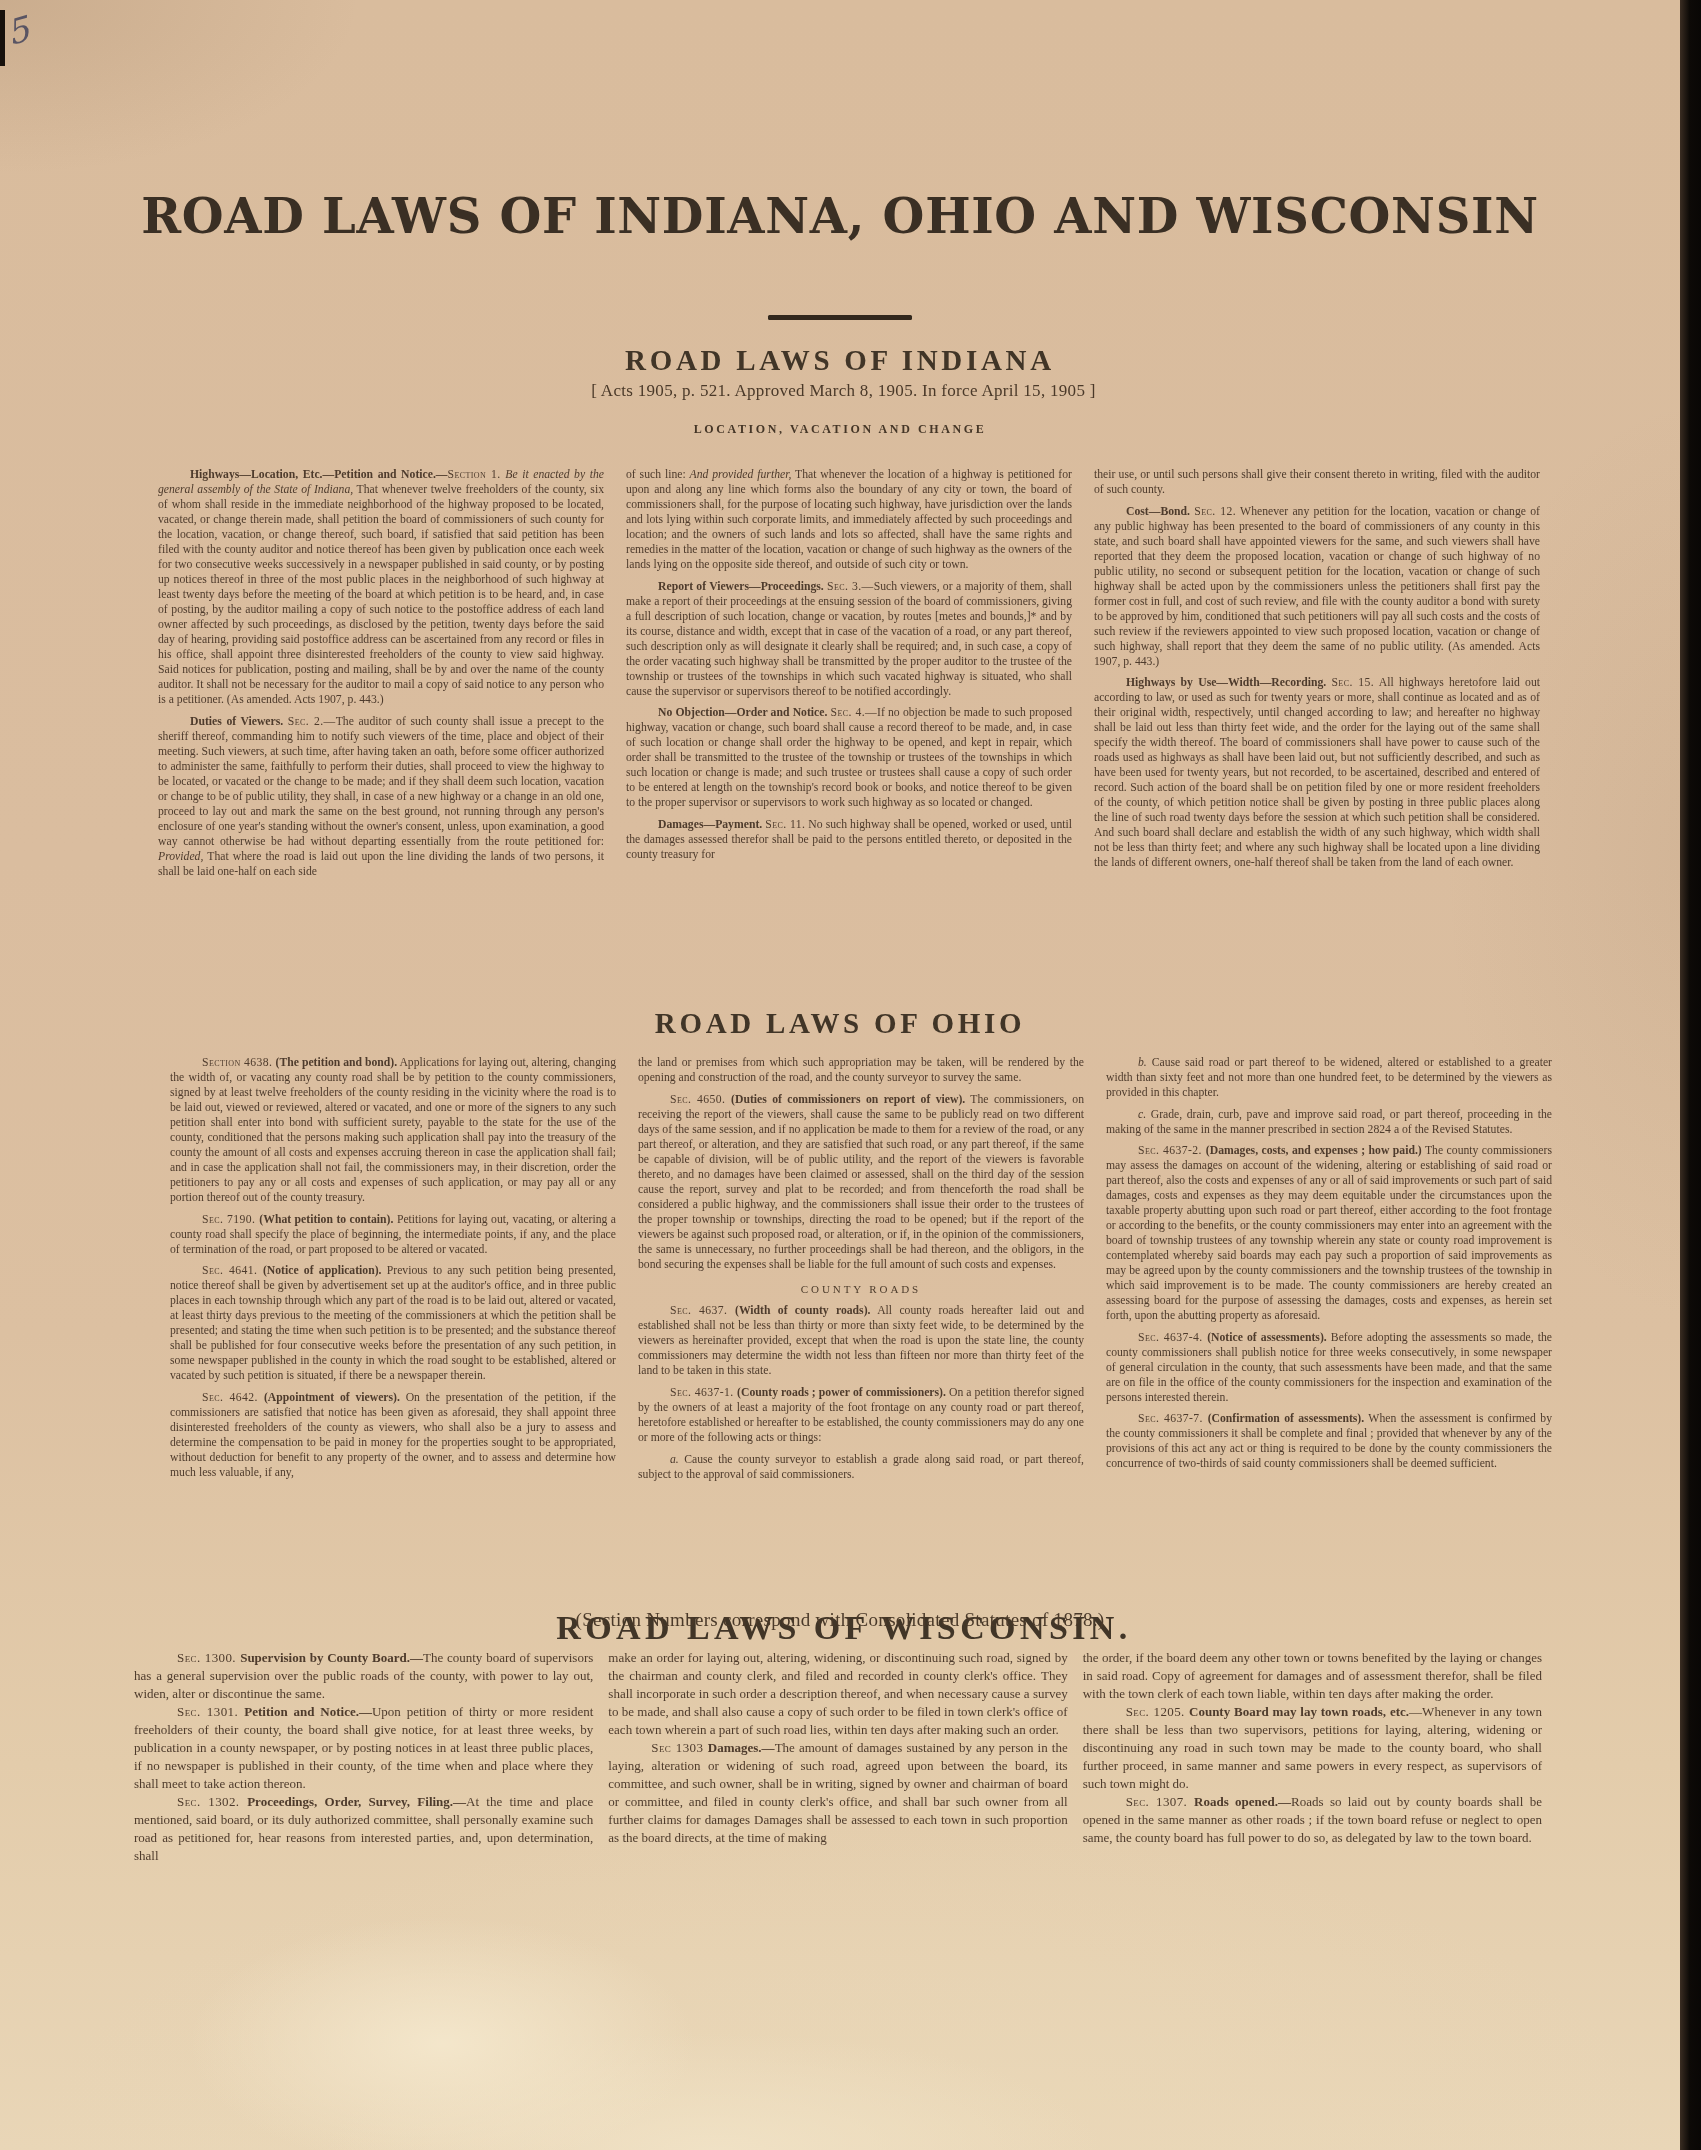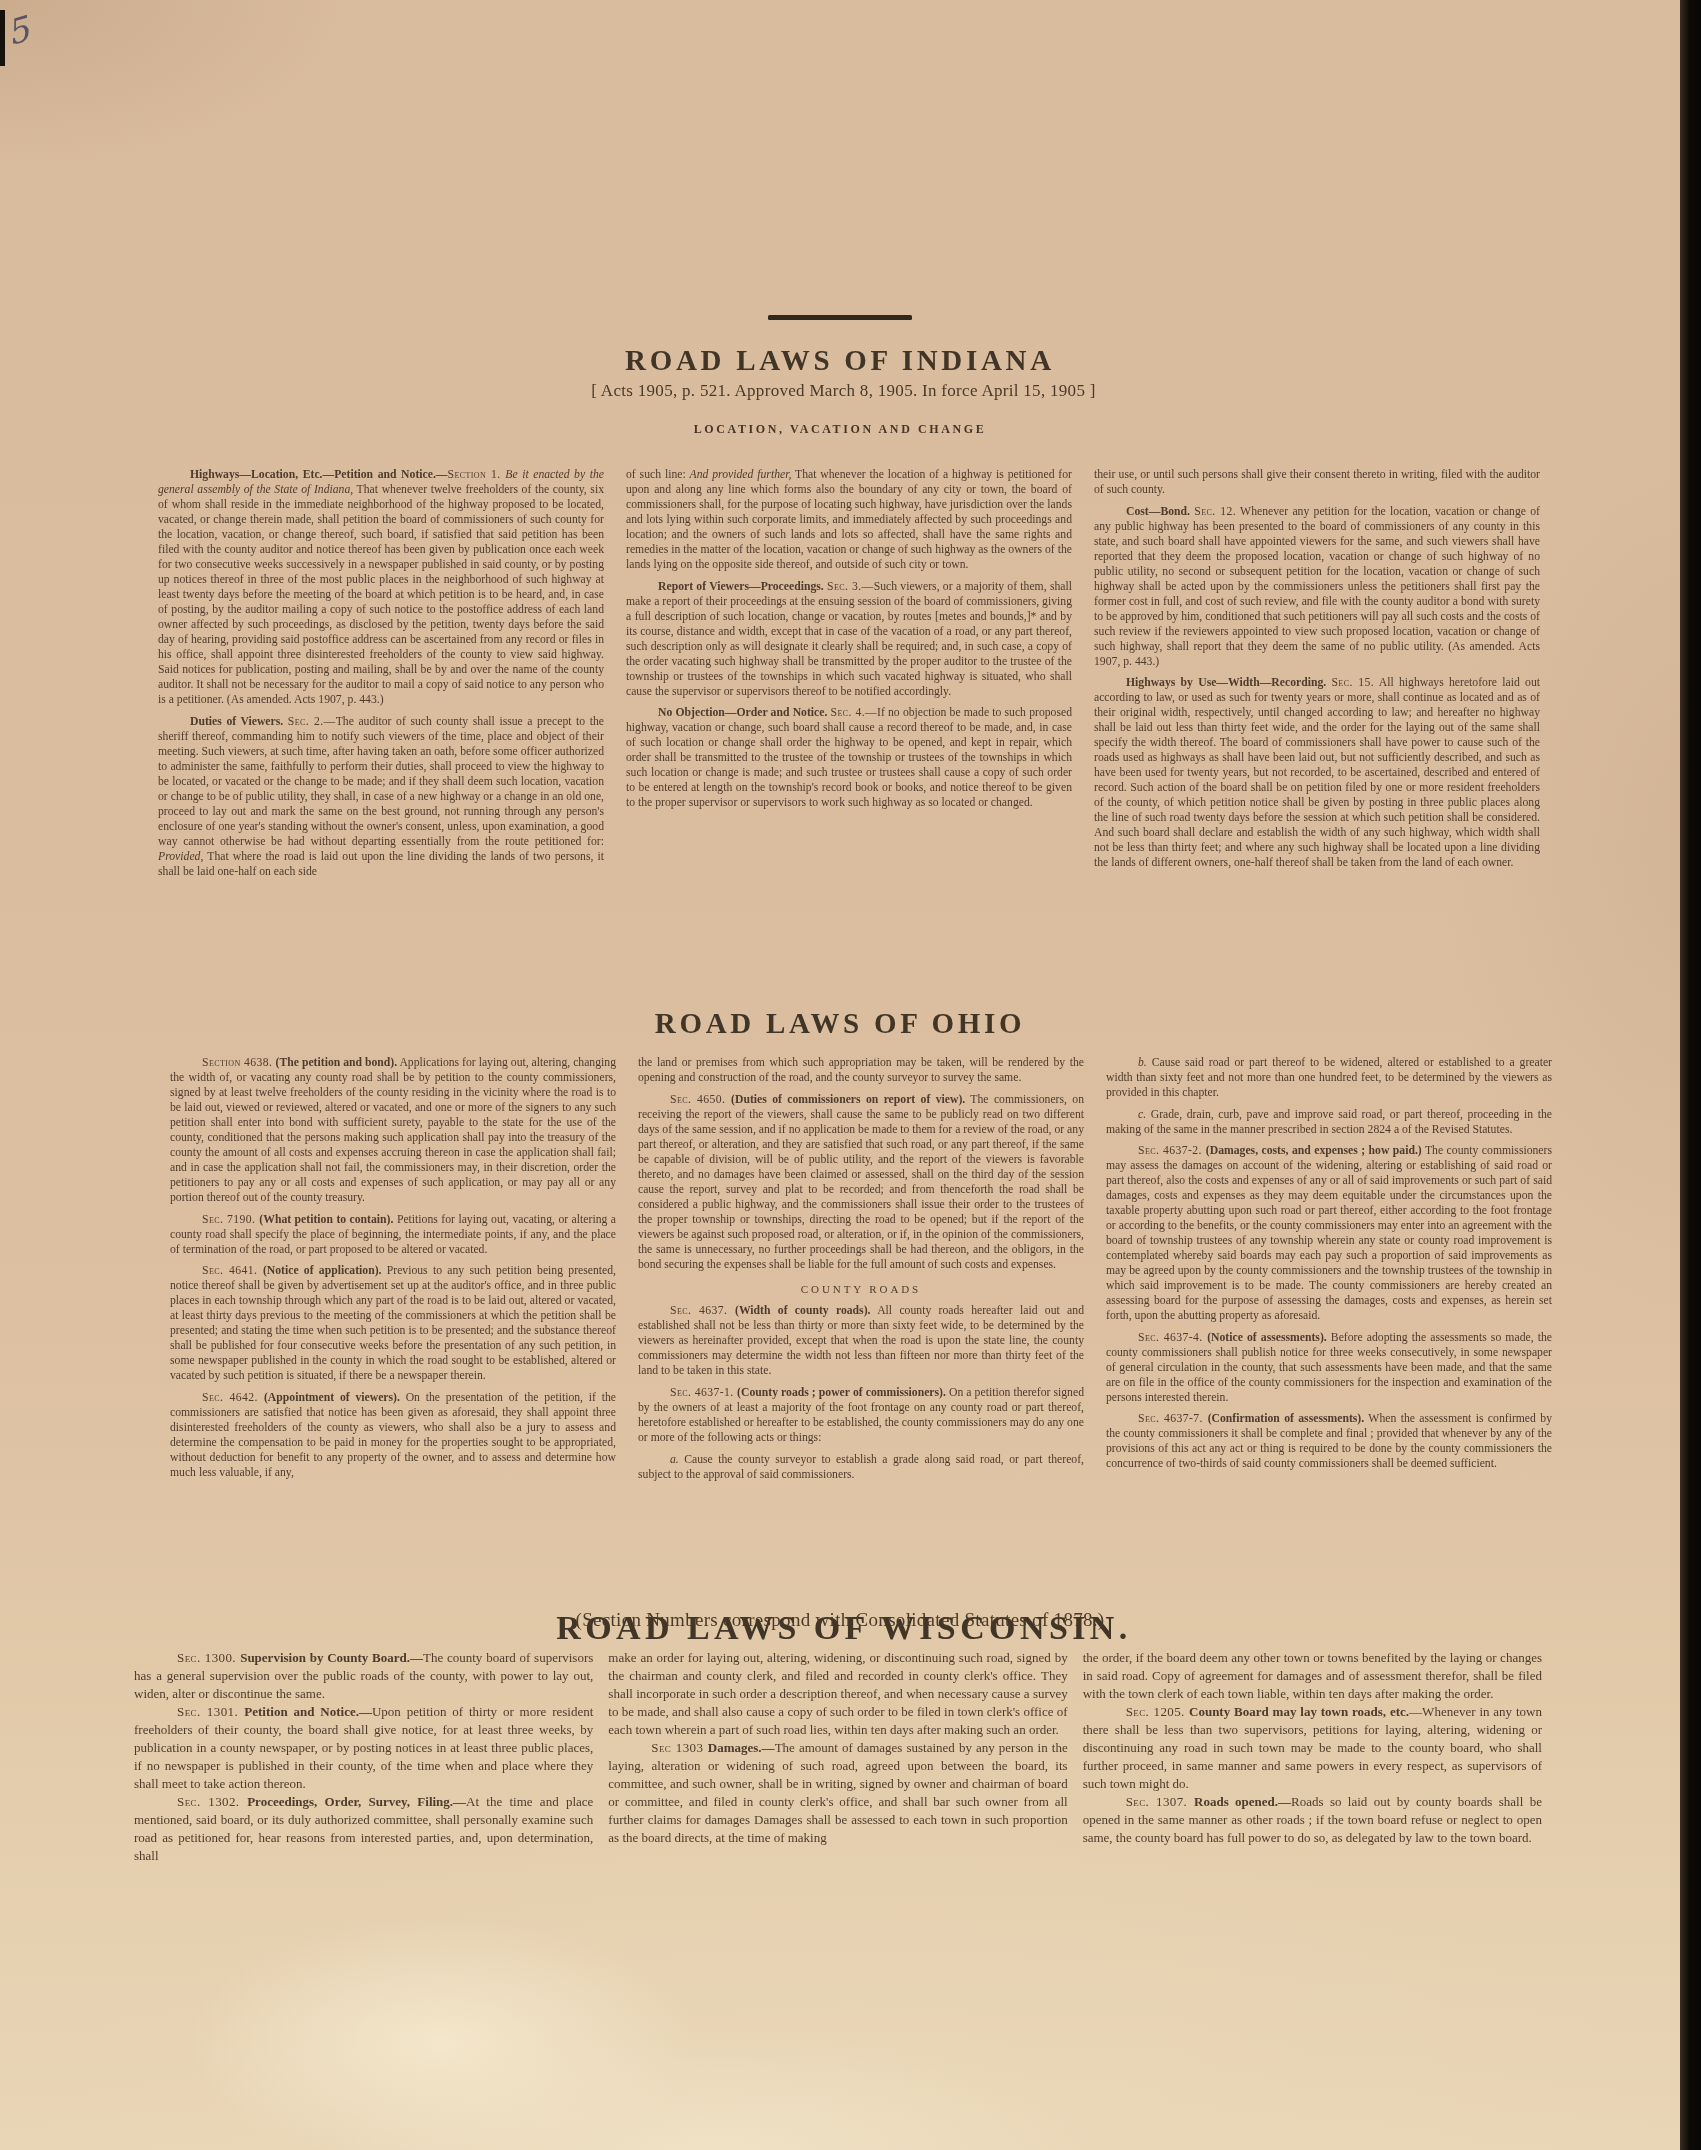--- a/index.html
+++ b/index.html
@@ -43,40 +43,42 @@
   .r-sc{font-variant:small-caps;letter-spacing:0.4px;}
   .r-i{font-style:italic;}
 </style>
 </head>
 <body>
 
 <div class="page">
 
   <span class="hand-mark">5</span>
 
+  <h1 class="main-title">ROAD LAWS OF INDIANA, OHIO AND WISCONSIN</h1>
   <div class="title-rule"></div>
 
   <div class="sec-head" id="indiana-head">
     <div class="h2">ROAD LAWS OF INDIANA</div>
   </div>
   <div class="sec-head" id="indiana-citation">
     <div class="citation">[ Acts 1905, p. 521.   Approved March 8, 1905.   In force April 15, 1905 ]</div>
   </div>
   <div class="sec-head" id="indiana-sub">
     <div class="subheading">LOCATION, VACATION AND CHANGE</div>
   </div>
   <div class="cols" id="indiana-cols">
       <div class="col">
         <p class="p"><span class="r-b">Highways—Location, Etc.—Petition and Notice.—</span><span class="r-sc">Section 1.</span><span class="r-i"> Be it enacted by the general assembly of the State of Indiana,</span><span class="r-t"> That whenever twelve freeholders of the county, six of whom shall reside in the immediate neighborhood of the highway proposed to be located, vacated, or change therein made, shall petition the board of commissioners of such county for the location, vacation, or change thereof, such board, if satisfied that said petition has been filed with the county auditor and notice thereof has been given by publication once each week for two consecutive weeks successively in a newspaper published in said county, or by posting up notices thereof in three of the most public places in the neighborhood of such highway at least twenty days before the meeting of the board at which petition is to be heard, and, in case of posting, by the auditor mailing a copy of such notice to the postoffice address of each land owner affected by such proceedings, as disclosed by the petition, twenty days before the said day of hearing, providing said postoffice address can be ascertained from any record or files in his office, shall appoint three disinterested freeholders of the county to view said highway.  Said notices for publication, posting and mailing, shall be by and over the name of the county auditor.  It shall not be necessary for the auditor to mail a copy of said notice to any person who is a petitioner.  (As amended. Acts 1907, p. 443.)</span></p>
         <p class="p"><span class="r-b">Duties of Viewers.  </span><span class="r-sc">Sec. 2.—</span><span class="r-t">The auditor of such county shall issue a precept to the sheriff thereof, commanding him to notify such viewers of the time, place and object of their meeting.  Such viewers, at such time, after having taken an oath, before some officer authorized to administer the same, faithfully to perform their duties, shall proceed to view the highway to be located, or vacated or the change to be made; and if they shall deem such location, vacation or change to be of public utility, they shall, in case of a new highway or a change in an old one, proceed to lay out and mark the same on the best ground, not running through any person's enclosure of one year's standing without the owner's consent, unless, upon examination, a good way cannot otherwise be had without departing essentially from the route petitioned for: </span><span class="r-i">Provided,</span><span class="r-t"> That where the road is laid out upon the line dividing the lands of two persons, it shall be laid one-half on each side</span></p>
       </div>
       <div class="col">
         <p class="cont"><span class="r-t">of such line:  </span><span class="r-i">And provided further,</span><span class="r-t"> That whenever the location of a highway is petitioned for upon and along any line which forms also the boundary of any city or town, the board of commissioners shall, for the purpose of locating such highway, have jurisdiction over the lands and lots lying within such corporate limits, and immediately affected by such proceedings and location;  and the owners of such lands and lots so affected, shall have the same rights and remedies in the matter of the location, vacation or change of such highway as the owners of the lands lying on the opposite side thereof, and outside of such city or town.</span></p>
         <p class="p"><span class="r-b">Report of Viewers—Proceedings.  </span><span class="r-sc">Sec. 3.—</span><span class="r-t">Such viewers, or a majority of them, shall make a report of their proceedings at the ensuing session of the board of commissioners, giving a full description of such location, change or vacation, by routes [metes and bounds,]* and by its course, distance and width, except that in case of the vacation of a road, or any part thereof, such description only as will designate it clearly shall be required;  and, in such case, a copy of the order vacating such highway shall be transmitted by the proper auditor to the trustee of the township or trustees of the townships in which such vacated highway is situated, who shall cause the supervisor or supervisors thereof to be notified accordingly.</span></p>
         <p class="p"><span class="r-b">No Objection—Order and Notice.  </span><span class="r-sc">Sec. 4.—</span><span class="r-t">If no objection be made to such proposed highway, vacation or change, such board shall cause a record thereof to be made, and, in case of such location or change shall order the highway to be opened, and kept in repair, which order shall be transmitted to the trustee of the township or trustees of the townships in which such location or change is made;  and such trustee or trustees shall cause a copy of such order to be entered at length on the township's record book or books, and notice thereof to be given to the proper supervisor or supervisors to work such highway as so located or changed.</span></p>
+        <p class="p"><span class="r-b">Damages—Payment.  </span><span class="r-sc">Sec. 11.</span><span class="r-t">  No such highway shall be opened, worked or used, until the damages assessed therefor shall be paid to the persons entitled thereto, or deposited in the county treasury for</span></p>
       </div>
       <div class="col">
         <p class="cont"><span class="r-t">their use, or until such persons shall give their consent thereto in writing, filed with the auditor of such county.</span></p>
         <p class="p"><span class="r-b">Cost—Bond.  </span><span class="r-sc">Sec. 12.</span><span class="r-t">  Whenever any petition for the location, vacation or change of any public highway has been presented to the board of commissioners of any county in this state, and such board shall have appointed viewers for the same, and such viewers shall have reported that they deem the proposed location, vacation or change of such highway of no public utility, no second or subsequent petition for the location, vacation or change of such highway shall be acted upon by the commissioners unless the petitioners shall first pay the former cost in full, and cost of such review, and file with the county auditor a bond with surety to be approved by him, conditioned that such petitioners will pay all such costs and the costs of such review if the reviewers appointed to view such proposed location, vacation or change of such highway, shall report that they deem the same of no public utility.  (As amended.  Acts 1907, p. 443.)</span></p>
         <p class="p"><span class="r-b">Highways by Use—Width—Recording.  </span><span class="r-sc">Sec. 15.</span><span class="r-t">  All highways heretofore laid out according to law, or used as such for twenty years or more, shall continue as located and as of their original width, respectively, until changed according to law;  and hereafter no highway shall be laid out less than thirty feet wide, and the order for the laying out of the same shall specify the width thereof.   The board of commissioners shall have power to cause such of the roads used as highways as shall have been laid out, but not sufficiently described, and such as have been used for twenty years, but not recorded, to be ascertained, described and entered of record.  Such action of the board shall be on petition filed by one or more resident freeholders of the county, of which petition notice shall be given by posting in three public places along the line of such road twenty days before the session at which such petition shall be considered.   And such board shall declare and establish the width of any such highway, which width shall not be less than thirty feet;  and where any such highway shall be located upon a line dividing the lands of different owners, one-half thereof shall be taken from the land of each owner.</span></p>
       </div>
     </div>
 
   <div class="sec-head" id="ohio-head">
     <div class="h2">ROAD LAWS OF OHIO</div>

